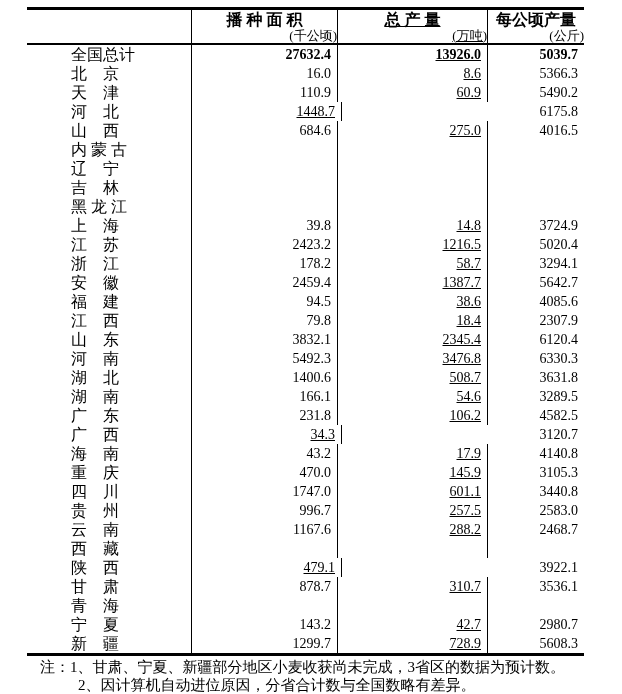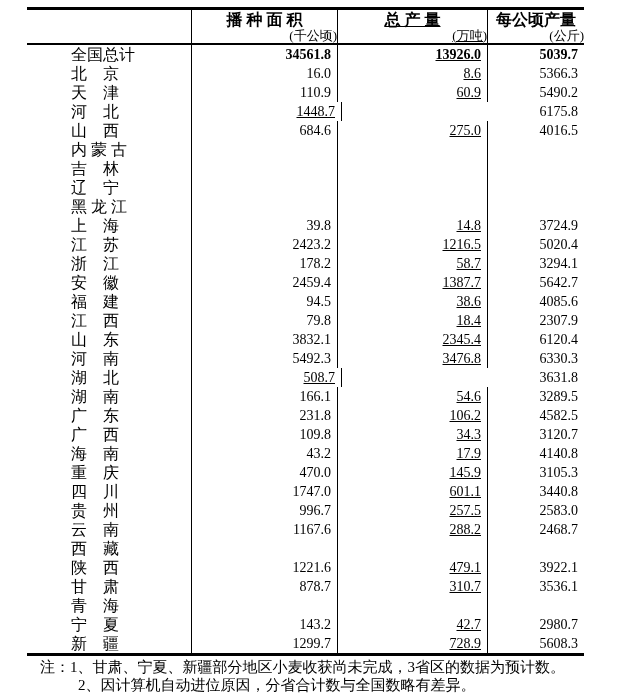--- a/index.html
+++ b/index.html
@@ -48,21 +48,21 @@
         <div class="hline2">(万吨)</div>
       </div>
       <div class="c3 hcell">
         <div class="hline1">每公顷产量</div>
         <div class="hline2">(公斤)</div>
       </div>
     </div>
 
     <div class="row brow total">
       <div class="c0 name">全国总计</div>
-      <div class="c1 num">34561.8</div>
+      <div class="c1 num">27632.4</div>
       <div class="c2 num">13926.0</div>
       <div class="c3 num">5039.7</div>
     </div>
 
     <div>
 
         <div class="row brow">
           <div class="c0 name">北　京</div>
           <div class="c1 num">16.0</div>
           <div class="c2 num">8.6</div>
@@ -90,28 +90,28 @@
         </div>
 
         <div class="row brow">
           <div class="c0 name">内 蒙 古</div>
           <div class="c1 num"></div>
           <div class="c2 num"></div>
           <div class="c3 num"></div>
         </div>
 
         <div class="row brow">
+          <div class="c0 name">辽　宁</div>
+          <div class="c1 num"></div>
+          <div class="c2 num"></div>
+          <div class="c3 num"></div>
+        </div>
+
+        <div class="row brow">
           <div class="c0 name">吉　林</div>
-          <div class="c1 num"></div>
-          <div class="c2 num"></div>
-          <div class="c3 num"></div>
-        </div>
-
-        <div class="row brow">
-          <div class="c0 name">辽　宁</div>
           <div class="c1 num"></div>
           <div class="c2 num"></div>
           <div class="c3 num"></div>
         </div>
 
         <div class="row brow">
           <div class="c0 name">黑 龙 江</div>
           <div class="c1 num"></div>
           <div class="c2 num"></div>
           <div class="c3 num"></div>
@@ -168,41 +168,41 @@
 
         <div class="row brow">
           <div class="c0 name">河　南</div>
           <div class="c1 num">5492.3</div>
           <div class="c2 num">3476.8</div>
           <div class="c3 num">6330.3</div>
         </div>
 
         <div class="row brow">
           <div class="c0 name">湖　北</div>
+          <div class="c1 num">1400.6</div>
           <div class="c2 num">508.7</div>
           <div class="c3 num">3631.8</div>
         </div>
 
         <div class="row brow">
           <div class="c0 name">湖　南</div>
           <div class="c1 num">166.1</div>
           <div class="c2 num">54.6</div>
           <div class="c3 num">3289.5</div>
         </div>
 
         <div class="row brow">
           <div class="c0 name">广　东</div>
           <div class="c1 num">231.8</div>
           <div class="c2 num">106.2</div>
           <div class="c3 num">4582.5</div>
         </div>
 
         <div class="row brow">
           <div class="c0 name">广　西</div>
-          <div class="c1 num">109.8</div>
           <div class="c2 num">34.3</div>
           <div class="c3 num">3120.7</div>
         </div>
 
         <div class="row brow">
           <div class="c0 name">海　南</div>
           <div class="c1 num">43.2</div>
           <div class="c2 num">17.9</div>
           <div class="c3 num">4140.8</div>
         </div>
@@ -237,21 +237,20 @@
 
         <div class="row brow">
           <div class="c0 name">西　藏</div>
           <div class="c1 num"></div>
           <div class="c2 num"></div>
           <div class="c3 num"></div>
         </div>
 
         <div class="row brow">
           <div class="c0 name">陕　西</div>
-          <div class="c1 num">1221.6</div>
           <div class="c2 num">479.1</div>
           <div class="c3 num">3922.1</div>
         </div>
 
         <div class="row brow">
           <div class="c0 name">甘　肃</div>
           <div class="c1 num">878.7</div>
           <div class="c2 num">310.7</div>
           <div class="c3 num">3536.1</div>
         </div>

